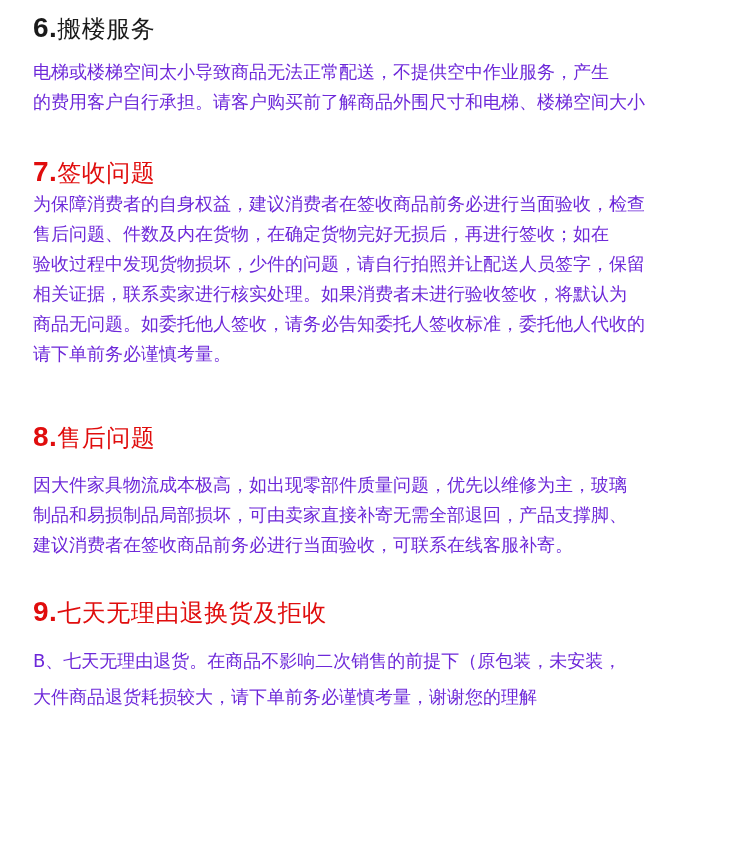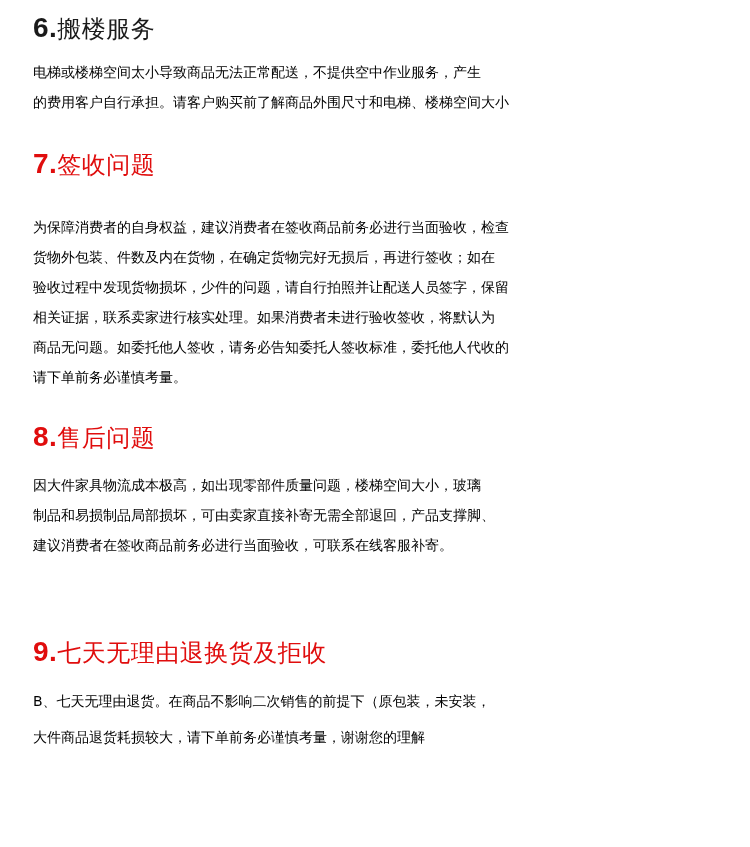--- a/index.html
+++ b/index.html
@@ -36,23 +36,23 @@
     }
     .heading .num {
       font-weight: bold;
       font-family: "Liberation Sans", "DejaVu Sans", sans-serif;
       font-size: 28px;
     }
     .heading.dark { color: #1a1a1a; }
     .heading.red { color: #e00d0d; }
     .para {
       margin: 0;
-      font-size: 14px;
+      font-size: 18px;
       line-height: 30px;
-      color: #000000;
+      color: #6d28d9;
     }
     .para .line {
       display: block;
       white-space: nowrap;
     }
   </style>
 </head>
 <body>
 
 <div class="page">
@@ -60,46 +60,46 @@
   <div class="section" style="top:12px;">
     <h2 class="heading dark">
       <span class="num">6.</span><span>搬楼服务</span>
     </h2>
     <p class="para" style="margin-top:12px;">
       <span class="line">电梯或楼梯空间太小导致商品无法正常配送，不提供空中作业服务，产生</span>
       <span class="line">的费用客户自行承担。请客户购买前了解商品外围尺寸和电梯、楼梯空间大小</span>
     </p>
   </div>
 
-  <div class="section" style="top:148px;">
+  <div class="section" style="top:156px;">
     <h2 class="heading red">
       <span class="num">7.</span><span>签收问题</span>
     </h2>
-    <p class="para" style="margin-top:32px;font-family:Liberation Mono, monospace;">
+    <p class="para" style="margin-top:0;">
       <span class="line">为保障消费者的自身权益，建议消费者在签收商品前务必进行当面验收，检查</span>
-      <span class="line">货物外包装、件数及内在货物，在确定货物完好无损后，再进行签收；如在</span>
+      <span class="line">售后问题、件数及内在货物，在确定货物完好无损后，再进行签收；如在</span>
       <span class="line">验收过程中发现货物损坏，少件的问题，请自行拍照并让配送人员签字，保留</span>
       <span class="line">相关证据，联系卖家进行核实处理。如果消费者未进行验收签收，将默认为</span>
       <span class="line">商品无问题。如委托他人签收，请务必告知委托人签收标准，委托他人代收的</span>
       <span class="line">请下单前务必谨慎考量。</span>
     </p>
   </div>
 
   <div class="section" style="top:421px;">
     <h2 class="heading red">
       <span class="num">8.</span><span>售后问题</span>
     </h2>
     <p class="para" style="margin-top:16px;">
-      <span class="line">因大件家具物流成本极高，如出现零部件质量问题，楼梯空间大小，玻璃</span>
+      <span class="line">因大件家具物流成本极高，如出现零部件质量问题，优先以维修为主，玻璃</span>
       <span class="line">制品和易损制品局部损坏，可由卖家直接补寄无需全部退回，产品支撑脚、</span>
       <span class="line">建议消费者在签收商品前务必进行当面验收，可联系在线客服补寄。</span>
     </p>
   </div>
 
-  <div class="section" style="top:636px;">
+  <div class="section" style="top:596px;">
     <h2 class="heading red">
       <span class="num">9.</span><span>七天无理由退换货及拒收</span>
     </h2>
     <p class="para" style="margin-top:14px; line-height:36px;">
       <span class="line">B、七天无理由退货。在商品不影响二次销售的前提下（原包装，未安装，</span>
       <span class="line">大件商品退货耗损较大，请下单前务必谨慎考量，谢谢您的理解</span>
     </p>
   </div>
 
 </div>

